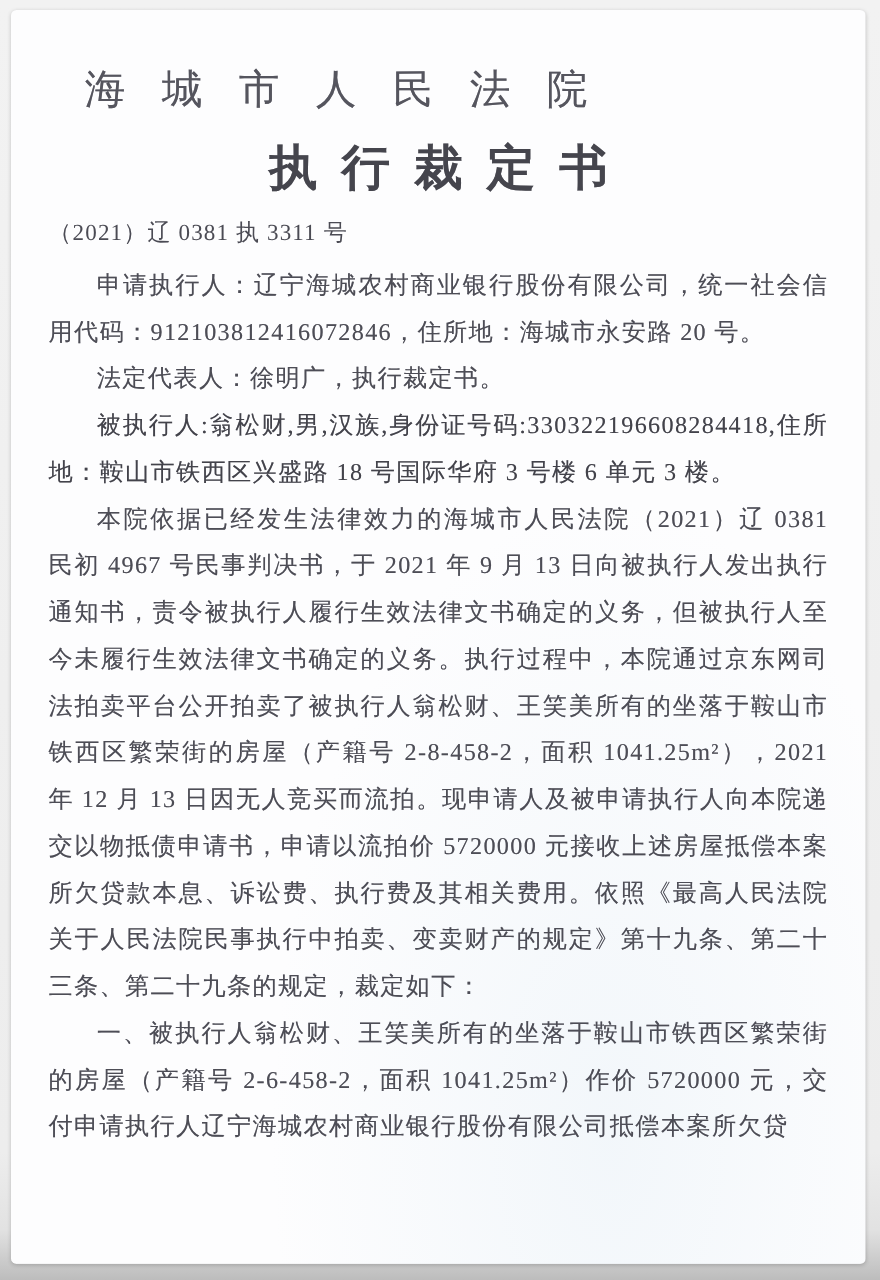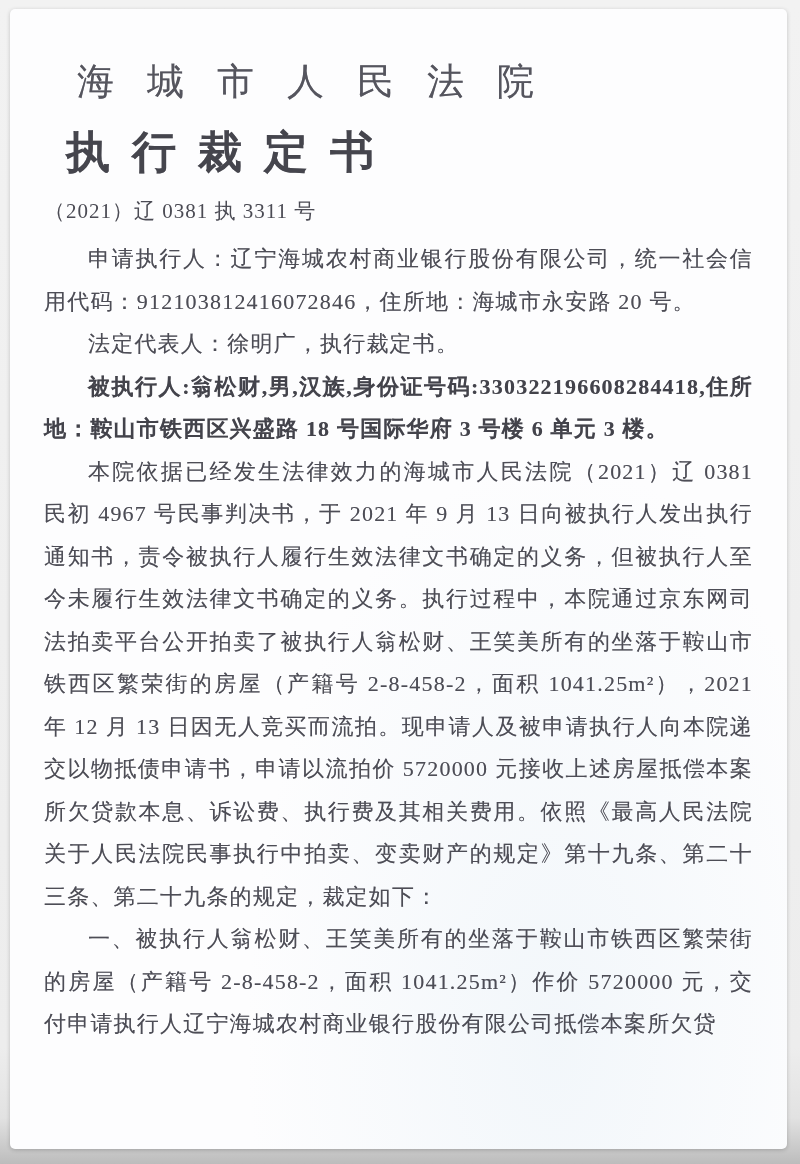--- a/index.html
+++ b/index.html
@@ -32,20 +32,21 @@
     margin: 12px 0 0 0;
     font-size: 37px;
     font-weight: 500;
     letter-spacing: 33px;
     padding-left: 33px;
     color: #55555e;
     text-shadow: 0 0 0.6px rgba(85,85,94,0.55);
   }
   .title {
     margin: 16px 0 0 0;
+    text-align: center;
     font-size: 44px;
     font-weight: 700;
     letter-spacing: 22px;
     padding-left: 22px;
     color: #45454d;
     text-shadow: 0 0 0.6px rgba(69,69,77,0.5);
   }
   .case-no {
     text-align: left;
     font-size: 21px;
@@ -61,31 +62,31 @@
     margin: 0;
     font-size: 22px;
     line-height: 42.5px;
     text-align: justify;
     text-indent: 2em;
     letter-spacing: 1.2px;
     color: #4d4d56;
     text-shadow: 0 0 0.5px rgba(77,77,86,0.45);
   }
   .para.bold {
-    font-weight: 700;
+    font-weight: 400;
     color: #43434b;
   }
 </style>
 </head>
 <body>
 
 <div class="page">
   <h1 class="court">海城市人民法院</h1>
   <h2 class="title">执行裁定书</h2>
   <div class="case-no">（2021）辽 0381 执 3311 号</div>
   <div class="body-text">
     <p class="para">申请执行人：辽宁海城农村商业银行股份有限公司，统一社会信用代码：912103812416072846，住所地：海城市永安路 20 号。</p>
     <p class="para">法定代表人：徐明广，执行裁定书。</p>
     <p class="para bold">被执行人:翁松财,男,汉族,身份证号码:330322196608284418,住所地：鞍山市铁西区兴盛路 18 号国际华府 3 号楼 6 单元 3 楼。</p>
     <p class="para">本院依据已经发生法律效力的海城市人民法院（2021）辽 0381 民初 4967 号民事判决书，于 2021 年 9 月 13 日向被执行人发出执行通知书，责令被执行人履行生效法律文书确定的义务，但被执行人至今未履行生效法律文书确定的义务。执行过程中，本院通过京东网司法拍卖平台公开拍卖了被执行人翁松财、王笑美所有的坐落于鞍山市铁西区繁荣街的房屋（产籍号 2-8-458-2，面积 1041.25m²），2021 年 12 月 13 日因无人竞买而流拍。现申请人及被申请执行人向本院递交以物抵债申请书，申请以流拍价 5720000 元接收上述房屋抵偿本案所欠贷款本息、诉讼费、执行费及其相关费用。依照《最高人民法院关于人民法院民事执行中拍卖、变卖财产的规定》第十九条、第二十三条、第二十九条的规定，裁定如下：</p>
-    <p class="para">一、被执行人翁松财、王笑美所有的坐落于鞍山市铁西区繁荣街的房屋（产籍号 2-8-458-2，面积 1041.25m²）作价 5720000 元，交付申请执行人辽宁海城农村商业银行股份有限公司抵偿本案所欠贷</p>
+    <p class="para">一、被执行人翁松财、王笑美所有的坐落于鞍山市铁西区繁荣街的房屋（产籍号 2-6-458-2，面积 1041.25m²）作价 5720000 元，交付申请执行人辽宁海城农村商业银行股份有限公司抵偿本案所欠贷</p>
   </div>
 </div>
 
 </body></html>

